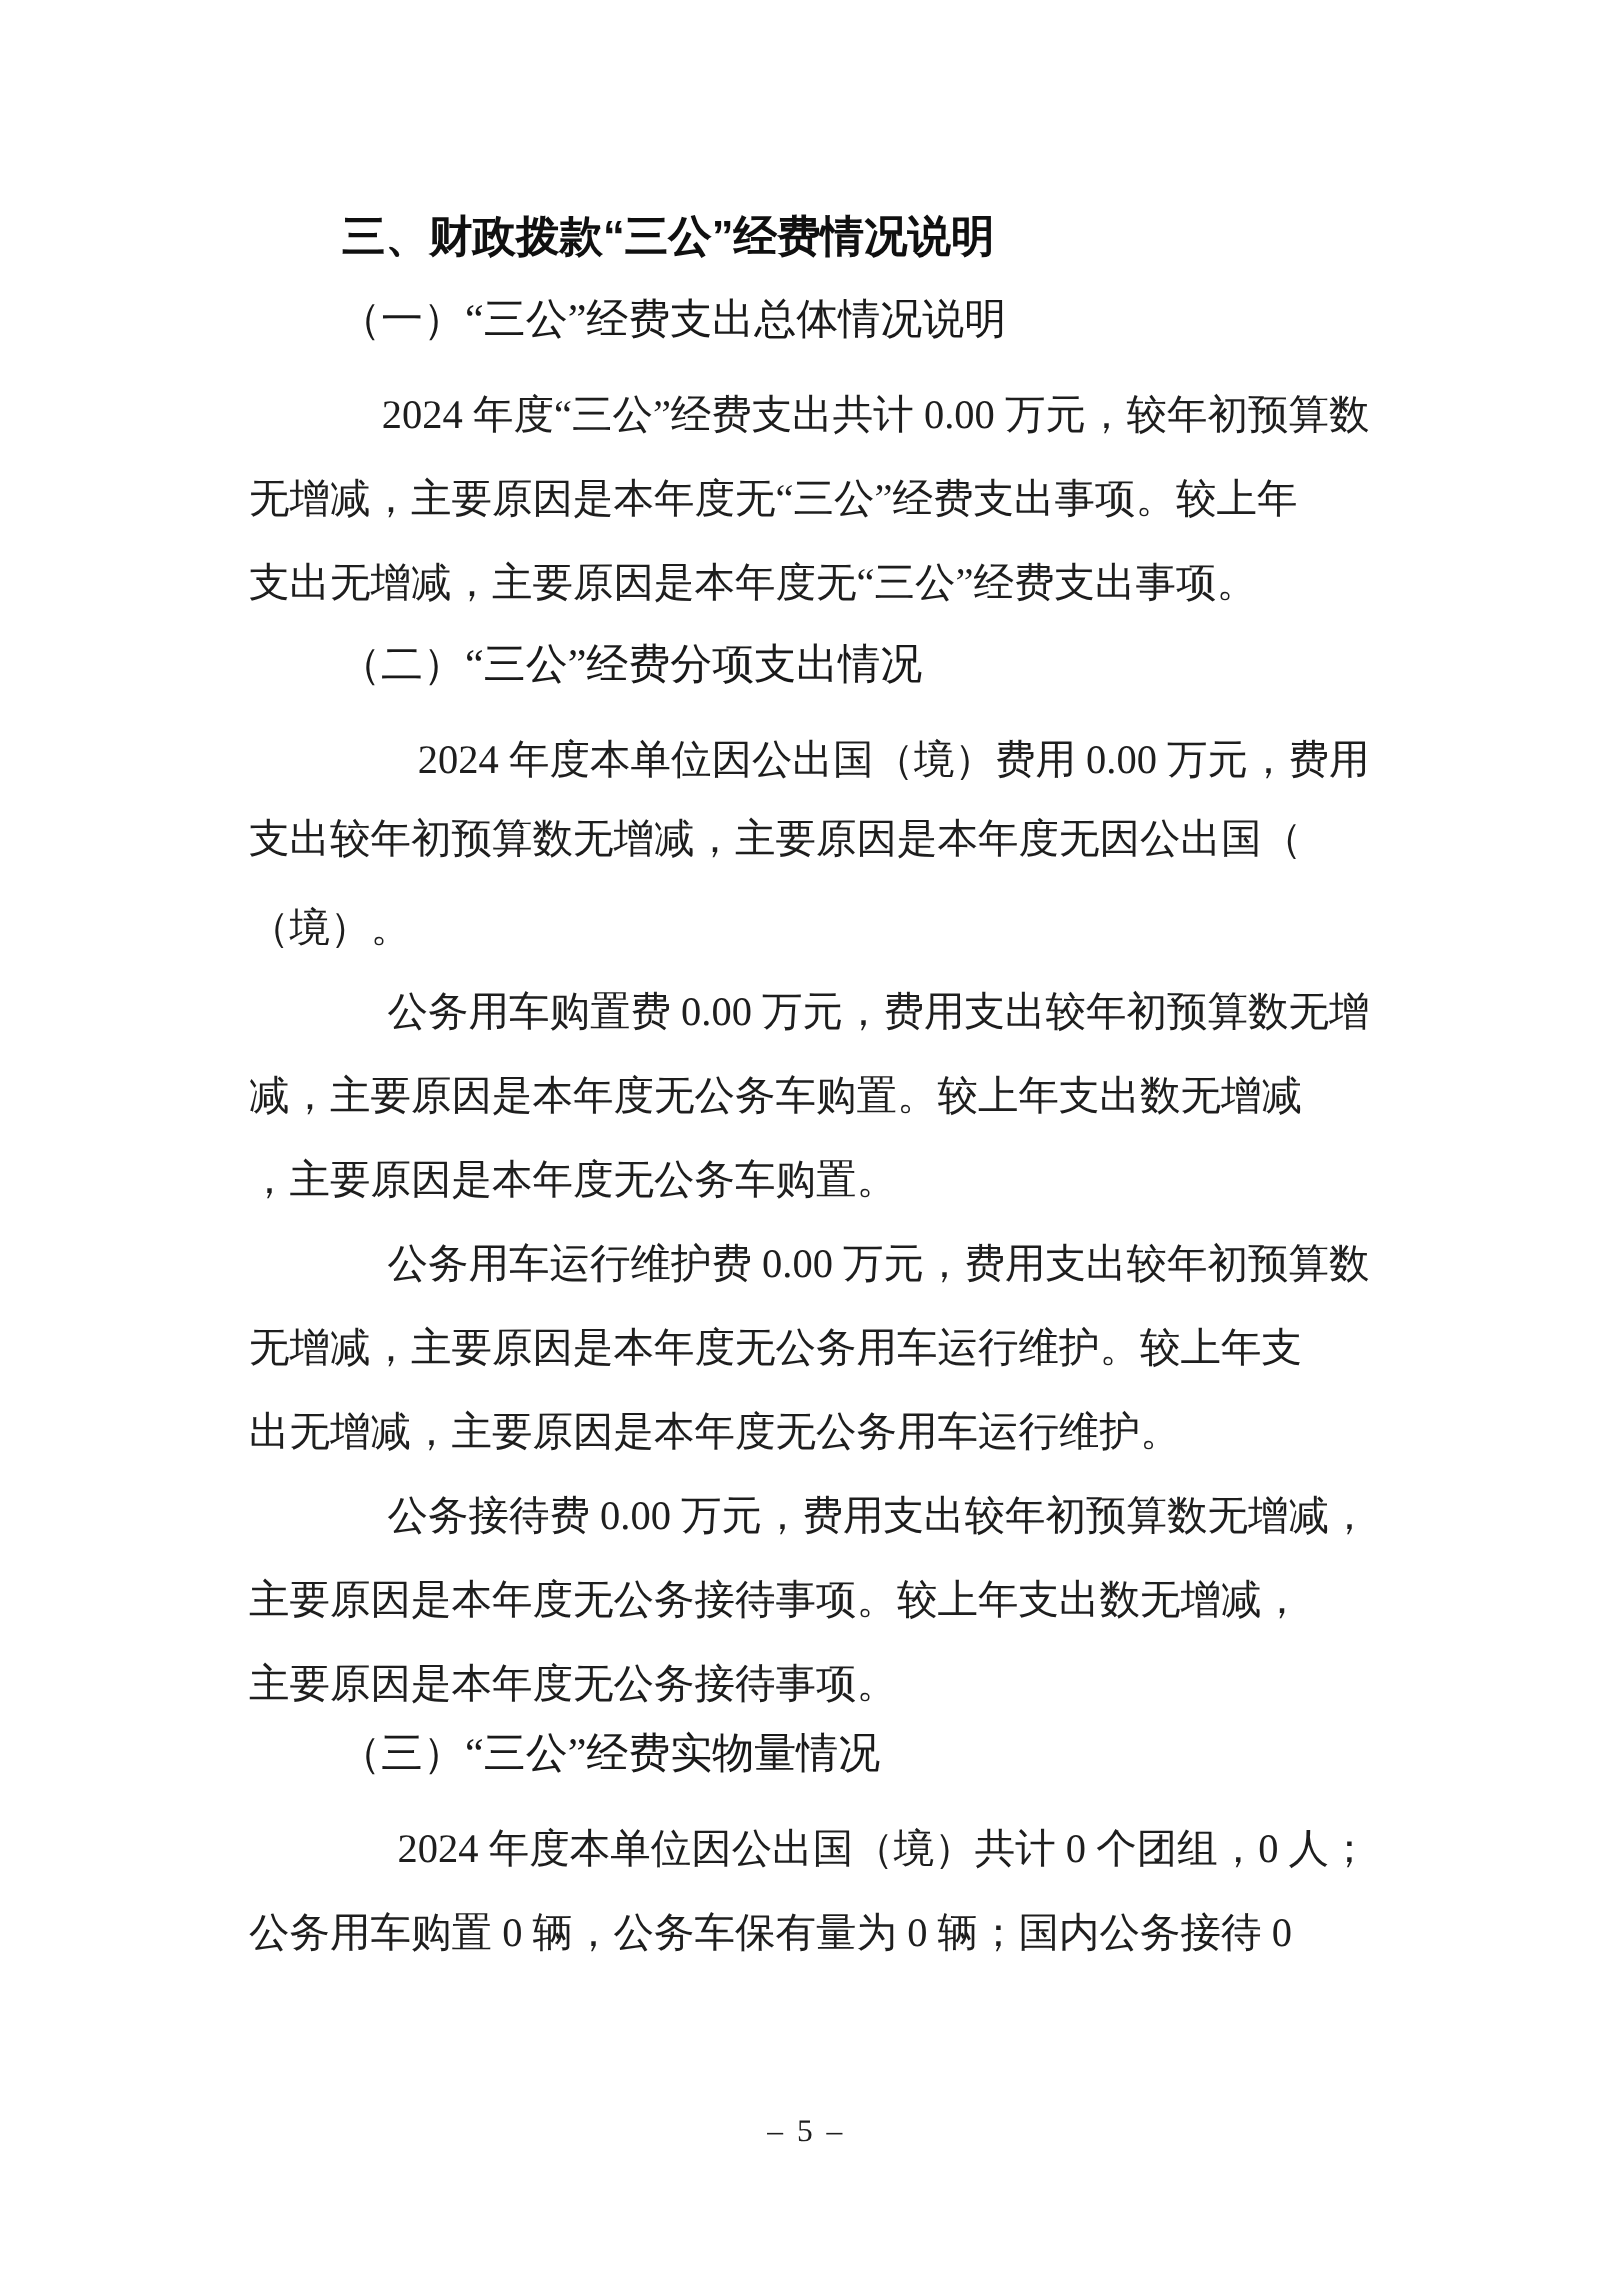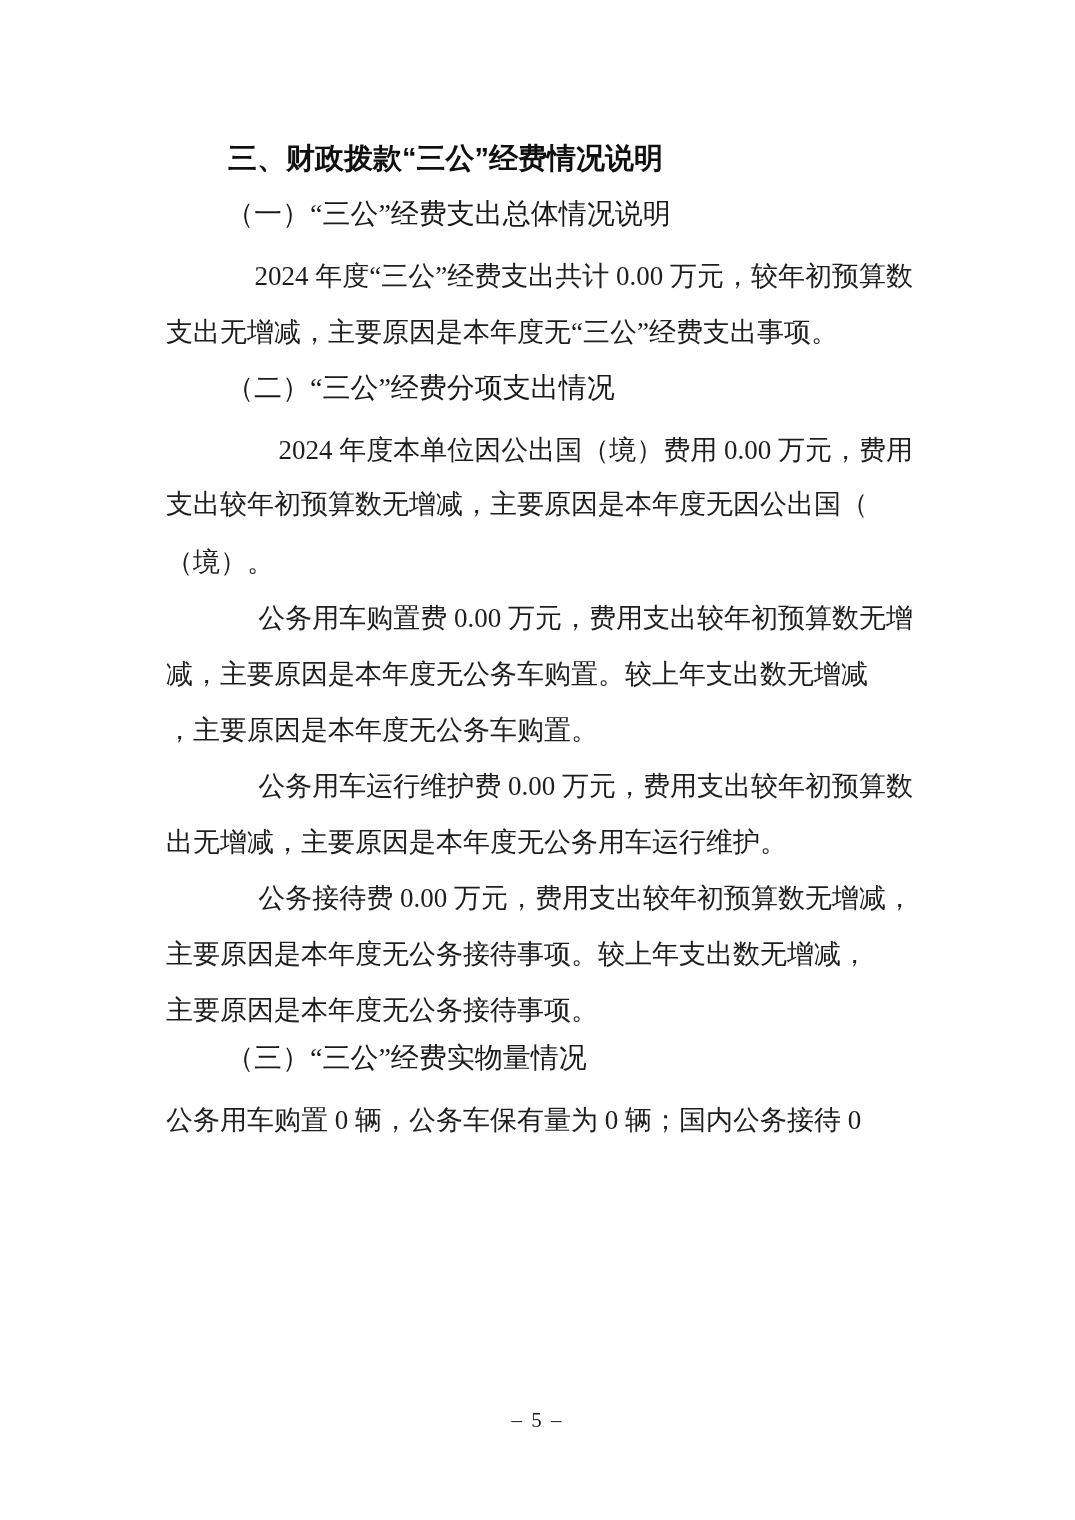--- a/index.html
+++ b/index.html
@@ -67,50 +67,53 @@
 
 <div class="page">
   <div class="content">
 
     <div class="h1">三、财政拨款“三公”经费情况说明</div>
 
     <div class="h2">（一）“三公”经费支出总体情况说明</div>
 
     <div class="gap-sm">
       <div class="line fit ind" style="letter-spacing: 0px;">2024 年度“三公”经费支出共计 0.00 万元，较年初预算数</div>
+      <div class="line fit" style="letter-spacing: 0px;">无增减，主要原因是本年度无“三公”经费支出事项。较上年</div>
       <div class="line">支出无增减，主要原因是本年度无“三公”经费支出事项。</div>
     </div>
 
     <div class="h2">（二）“三公”经费分项支出情况</div>
 
     <div class="gap-sm">
       <div class="line fit ind" style="letter-spacing: 0px;">2024 年度本单位因公出国（境）费用 0.00 万元，费用</div>
       <div class="line fit" style="letter-spacing: 0px; font-family: Liberation Mono, monospace;">支出较年初预算数无增减，主要原因是本年度无因公出国（</div>
       <div class="line">（境）。</div>
     </div>
 
     <div>
       <div class="line fit ind" style="letter-spacing: 0px;">公务用车购置费 0.00 万元，费用支出较年初预算数无增</div>
       <div class="line fit" style="letter-spacing: 0px;">减，主要原因是本年度无公务车购置。较上年支出数无增减</div>
       <div class="line">，主要原因是本年度无公务车购置。</div>
     </div>
 
     <div>
       <div class="line fit ind" style="letter-spacing: 0px;">公务用车运行维护费 0.00 万元，费用支出较年初预算数</div>
+      <div class="line fit" style="letter-spacing: 0px;">无增减，主要原因是本年度无公务用车运行维护。较上年支</div>
       <div class="line">出无增减，主要原因是本年度无公务用车运行维护。</div>
     </div>
 
     <div>
       <div class="line fit ind" style="letter-spacing: 0px;">公务接待费 0.00 万元，费用支出较年初预算数无增减，</div>
       <div class="line fit" style="letter-spacing: 0px;">主要原因是本年度无公务接待事项。较上年支出数无增减，</div>
       <div class="line">主要原因是本年度无公务接待事项。</div>
     </div>
 
     <div class="h2 gap-neg">（三）“三公”经费实物量情况</div>
 
     <div class="gap-sm">
+      <div class="line fit ind" style="letter-spacing: 0px;">2024 年度本单位因公出国（境）共计 0 个团组，0 人；</div>
       <div class="line fit" style="letter-spacing: 0px;">公务用车购置 0 辆，公务车保有量为 0 辆；国内公务接待 0</div>
     </div>
 
   </div>
 
   <div class="footer">– 5 –</div>
 </div>
 
 </body></html>

